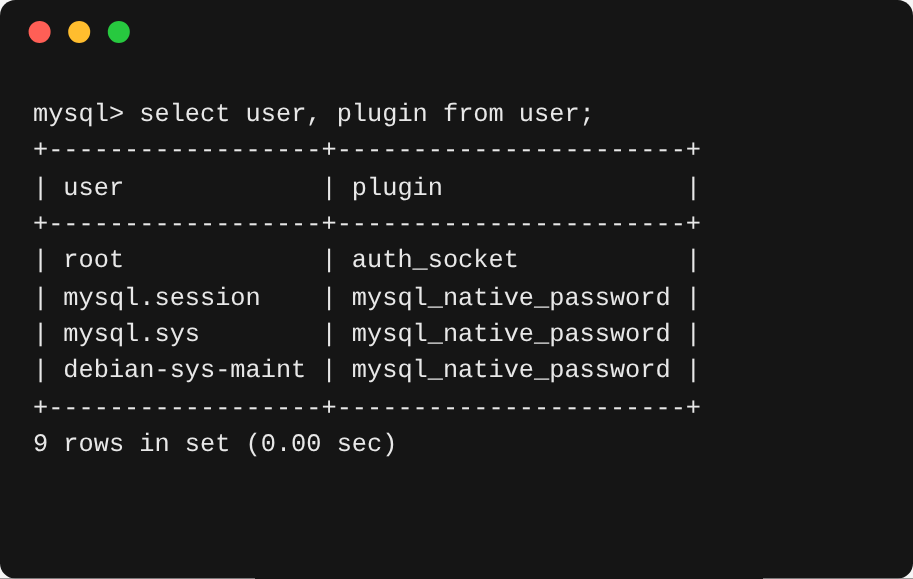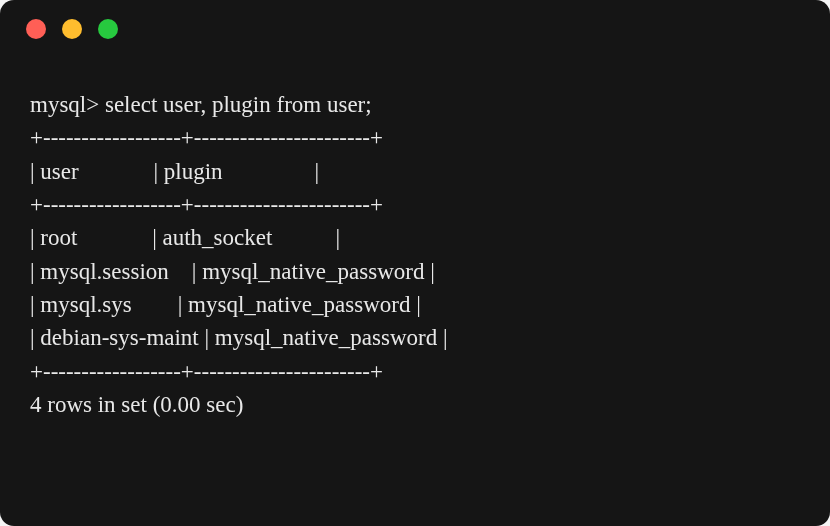--- a/index.html
+++ b/index.html
@@ -12,21 +12,20 @@
       font-family: "SF Mono", "Menlo", "Consolas", "Courier New", monospace;
     }
     .terminal {
       width: 830px;
       height: 526px;
       background: #151515;
       border-radius: 14px;
       overflow: hidden;
       display: flex;
       flex-direction: column;
-      font-family: Liberation Serif, serif;
     }
     .titlebar {
       height: 58px;
       display: flex;
       align-items: center;
       padding-left: 26px;
       gap: 16px;
     }
     .tl-btn {
       width: 20px;
@@ -56,14 +55,14 @@
   </div>
   <pre class="content"><span>mysql&gt;</span> <span>select user, plugin from user;</span>
 <span>+------------------+-----------------------+</span>
 <span>| user             | plugin                |</span>
 <span>+------------------+-----------------------+</span>
 <span>| root             | auth_socket           |
 | mysql.session    | mysql_native_password |
 | mysql.sys        | mysql_native_password |
 | debian-sys-maint | mysql_native_password |</span>
 <span>+------------------+-----------------------+</span>
-<span>4 rows in set (0.00 sec)</span></pre>
+<span>9 rows in set (0.00 sec)</span></pre>
 </div>
 
 </body></html>

